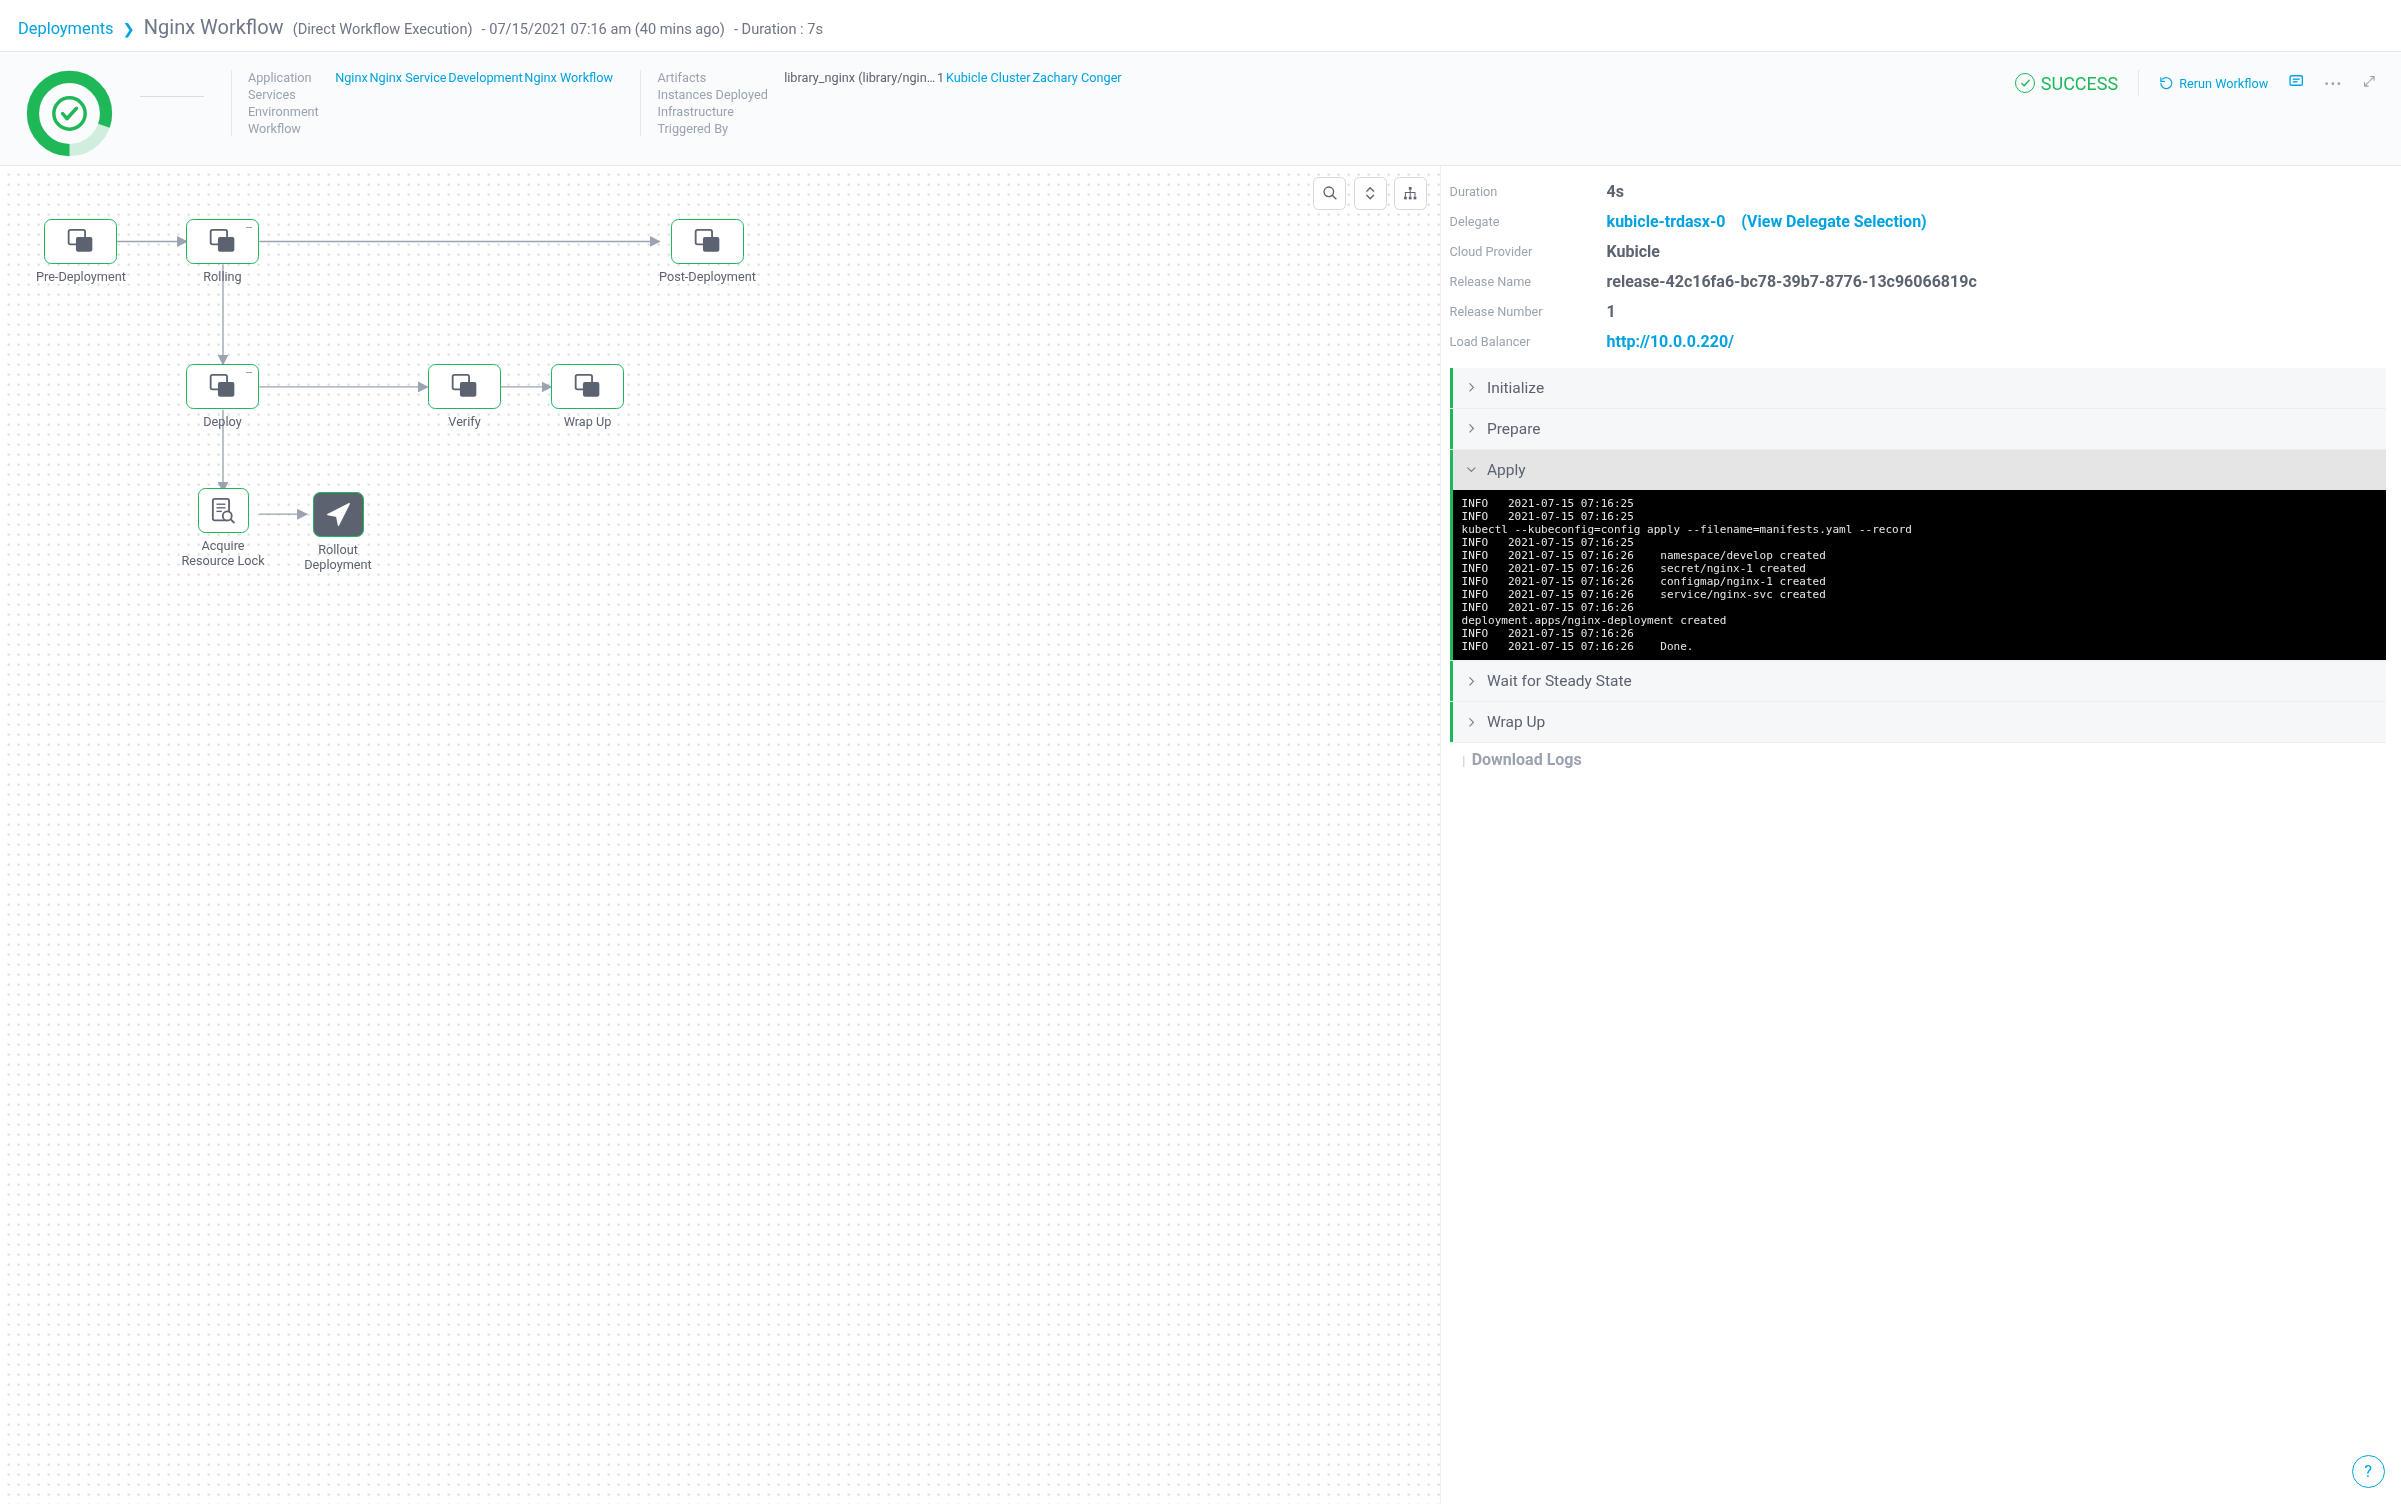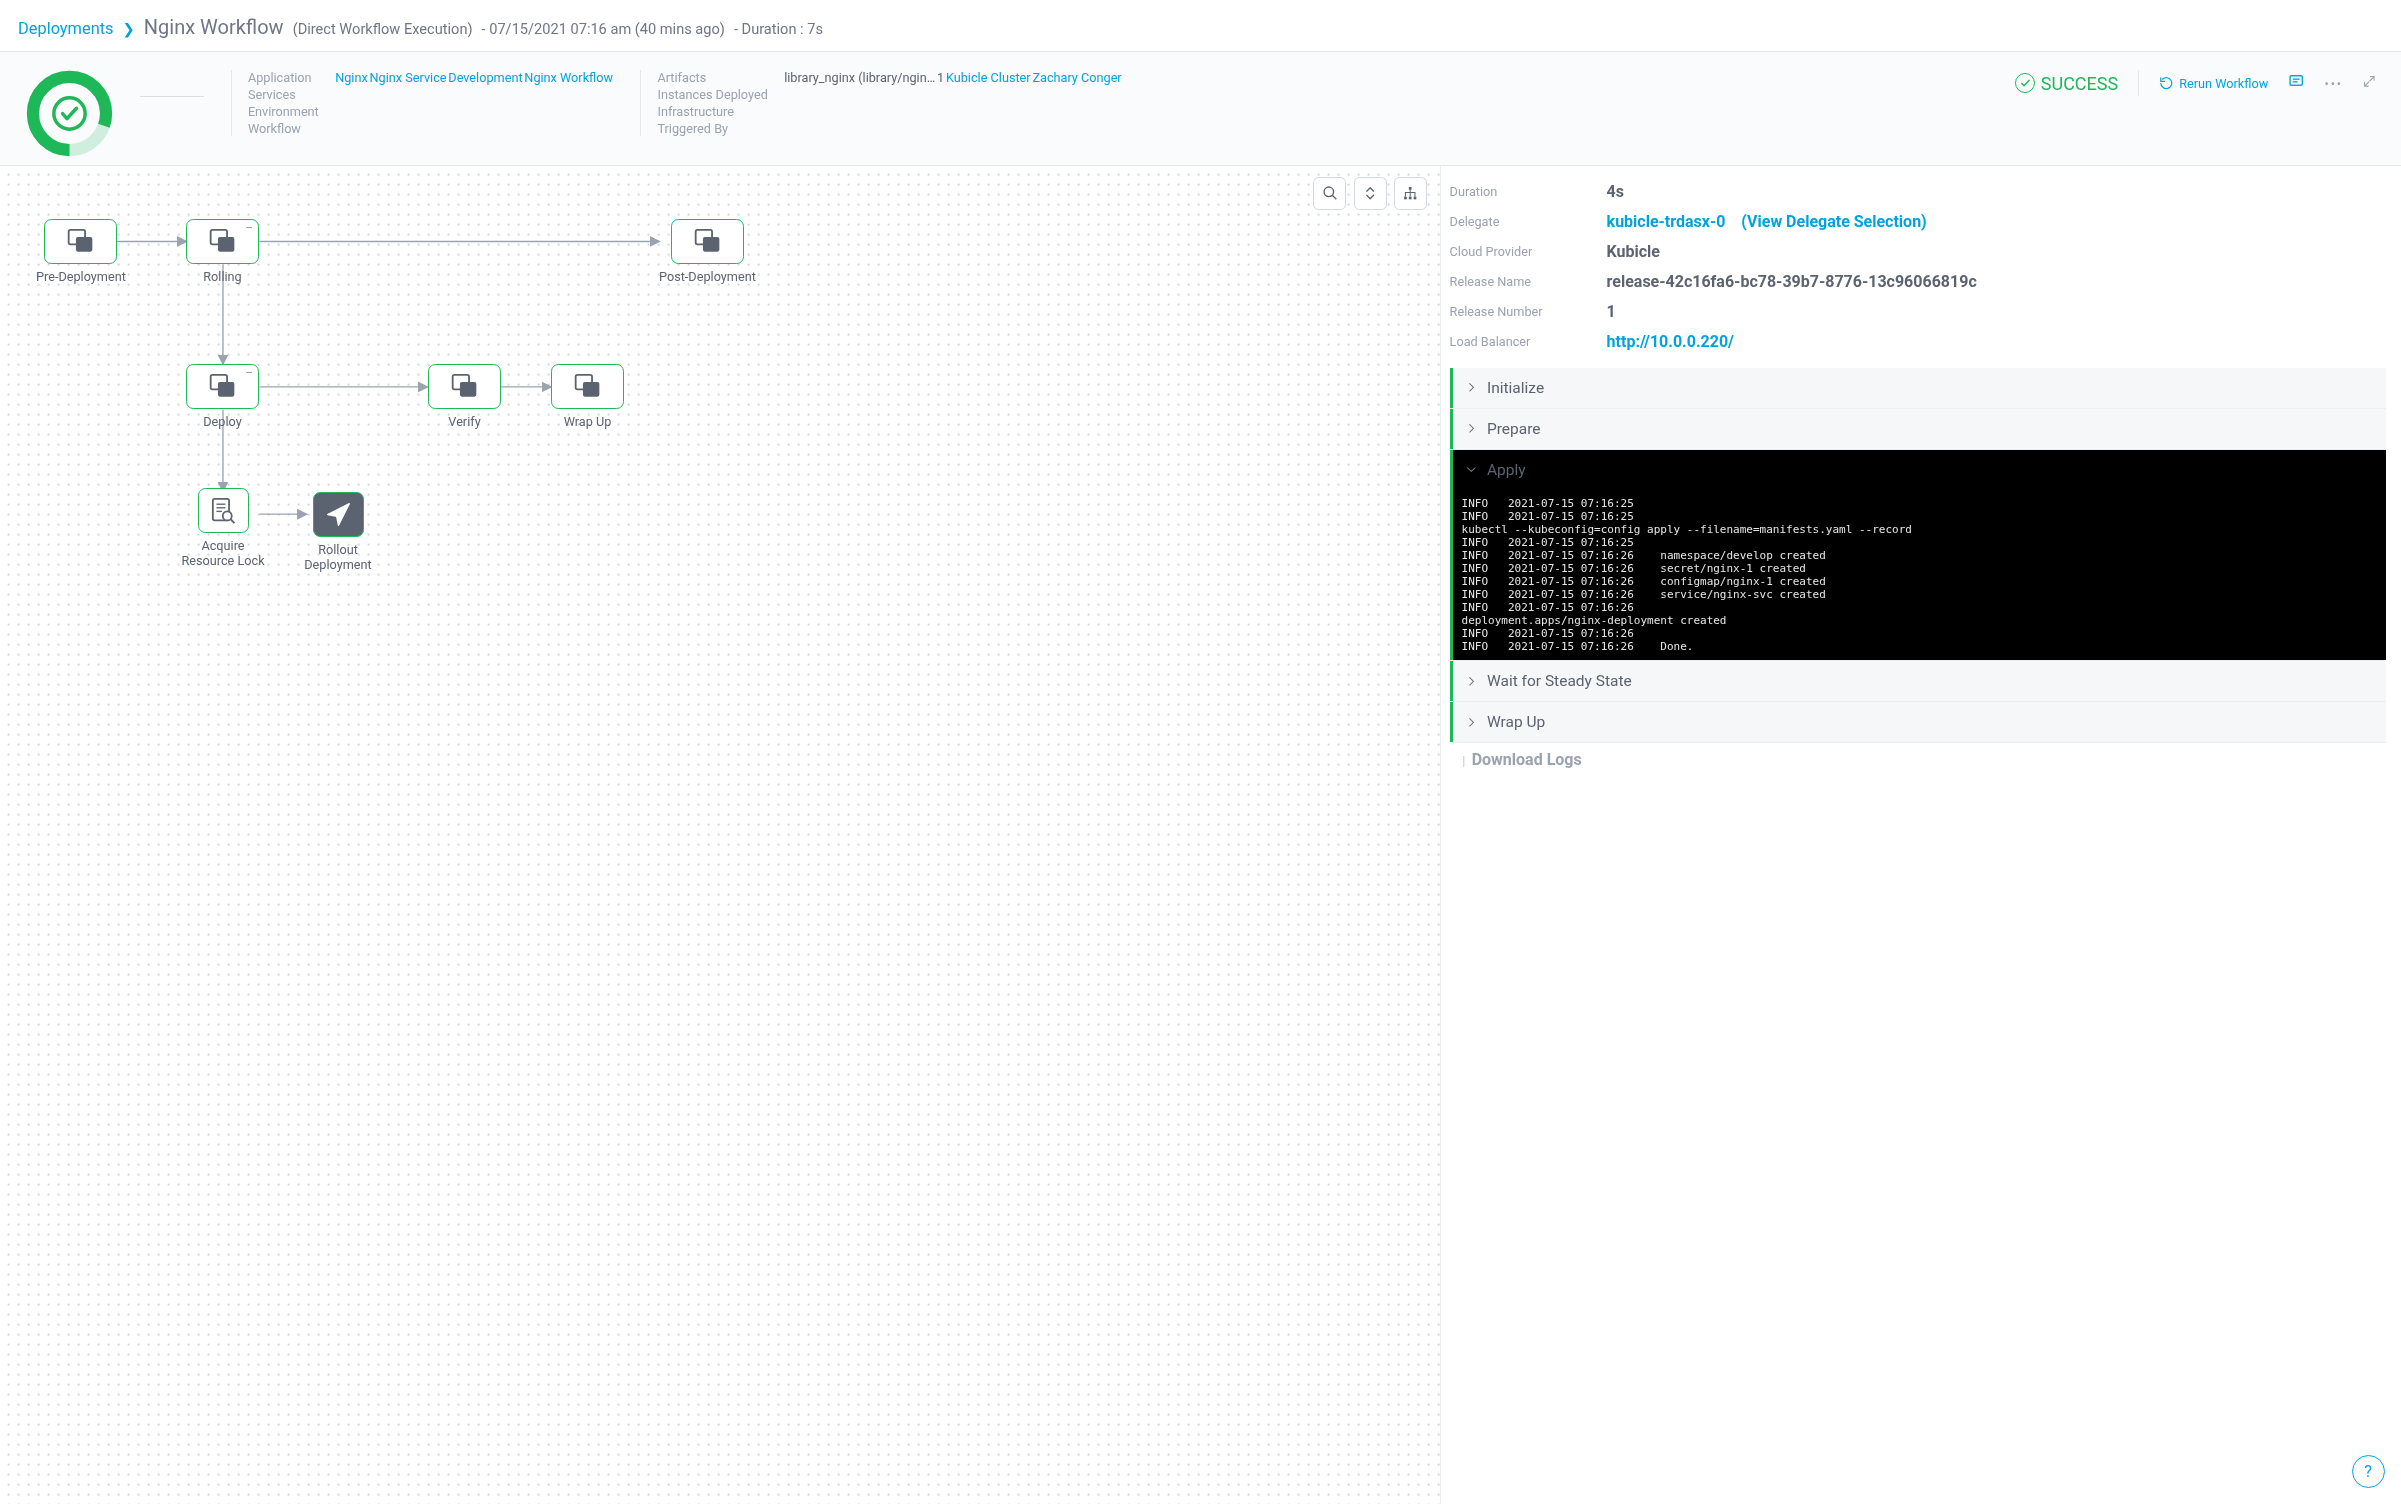--- a/index.html
+++ b/index.html
@@ -69,21 +69,21 @@
   
   .details-pane { flex:1 1 40%; overflow:auto; padding: 11px 14.6px 18px 9px; }
   .dv-row { display:flex; gap:30px; padding:5.5px 0;align-items:center; }
   .dv-label { flex:0 0 127px; color:#9aa3af; font-size:12.7px; }
   .dv-val { color:#5c6370; font-size:16px;font-weight:bold; }
   .dv-link { color:#00a3e0; cursor:pointer; }
 
   .phase-list { margin-top:11px; }
   .phase { border-bottom:0.9px solid #eceff2; }
   .phase-head { display:flex; align-items:center; gap:9px; padding:11px 12.7px; cursor:pointer; border-left:3.6px solid #1eb858; background:#f5f7f9; }
-  .phase-head.open { background:#000000; }
+  .phase-head.open { background:#e5e5e5; }
   .phase-chev { width:12.7px; height:12.7px; color:#6e7687; }
   .phase-title { font-size:15.5px; color:#5c6370; }
   .log-box { background:#000; color:#e6e6e6; font-family: "Menlo","Consolas",monospace; font-size:11px; padding:7.3px 9px; white-space:pre; overflow:auto; border-left:3.6px solid #1eb858; }
   .download-row { padding:7.3px 0 0 12.7px; }
 
   .help-bubble { position:fixed; right:16.4px; bottom:16.4px; width:33px; height:33px; border-radius:50%; border:1.8px solid #00a3e0; color:#00a3e0; display:flex; align-items:center; justify-content:center; font-size:16.4px; cursor:pointer; background:#fff; }
 </style>
 </head>
 <body>
 

